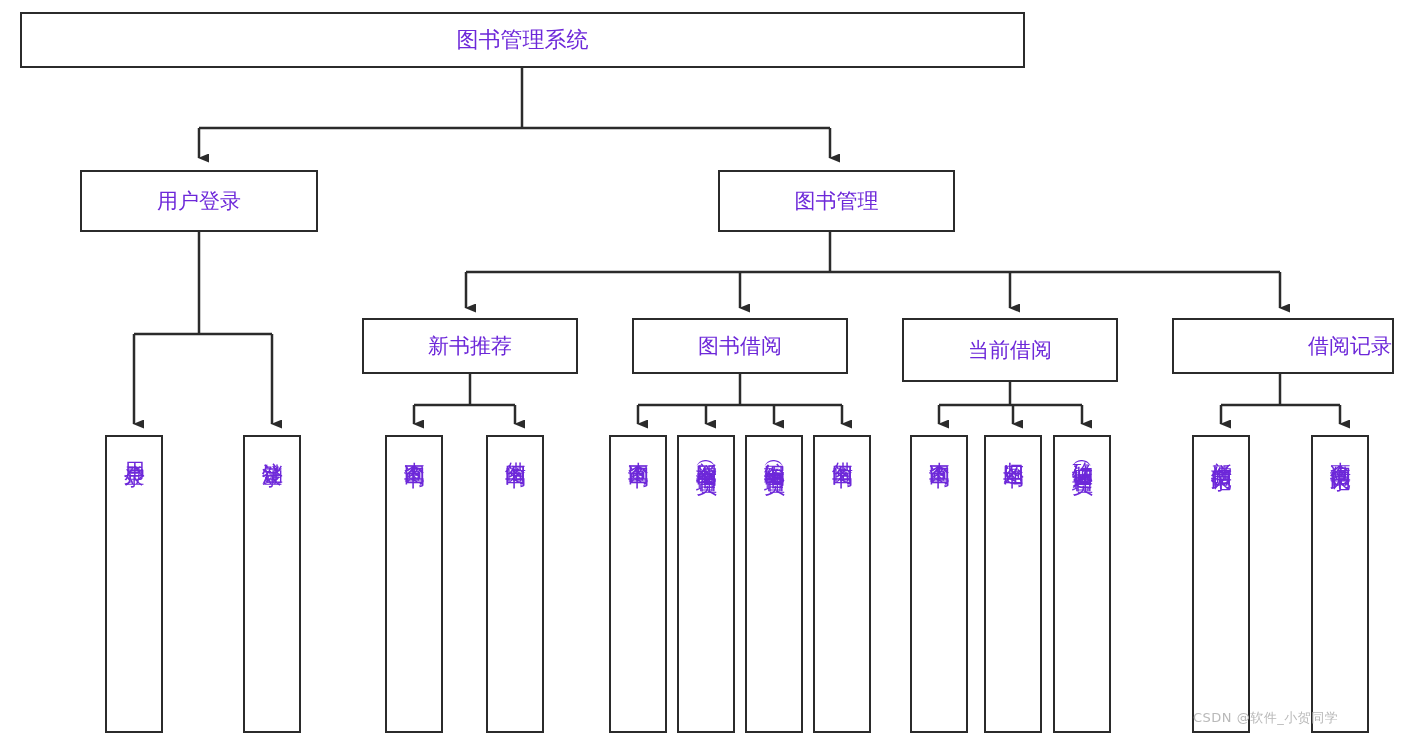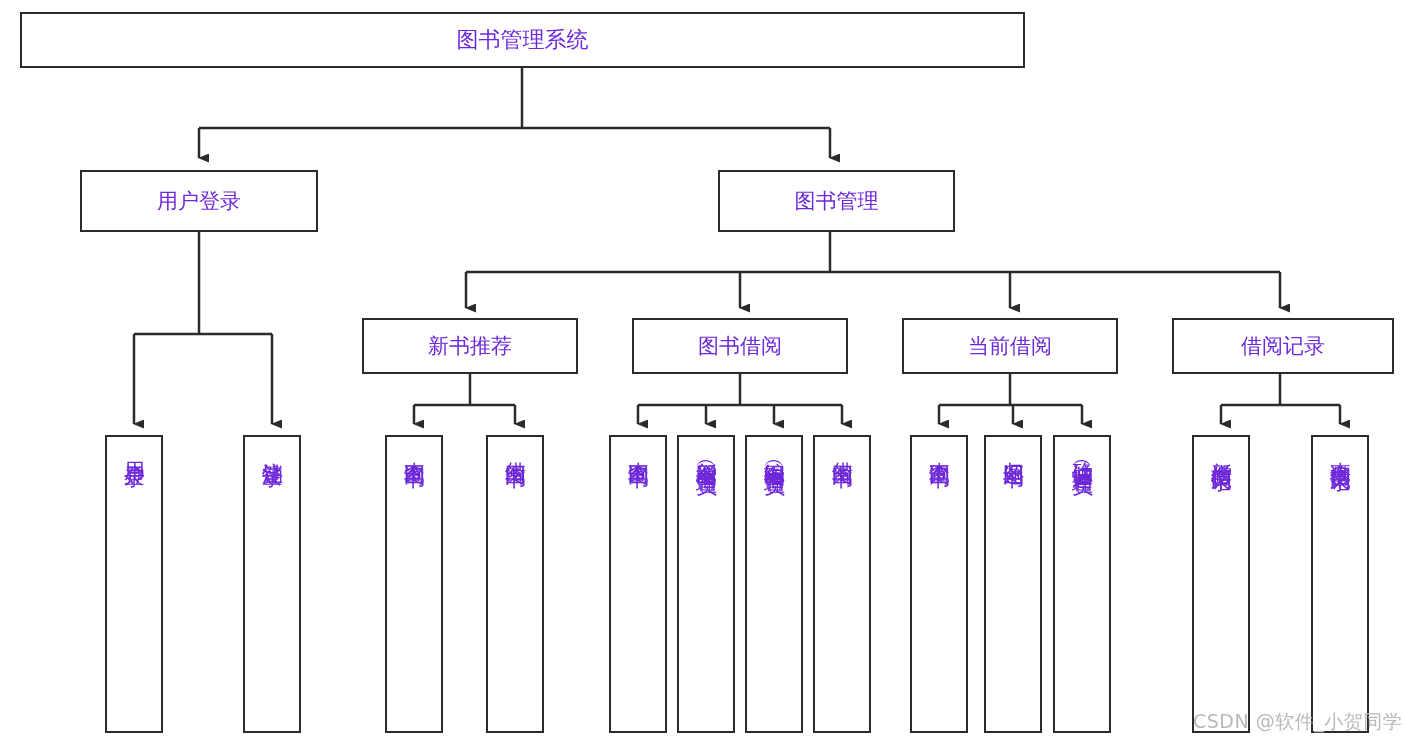--- a/index.html
+++ b/index.html
@@ -56,21 +56,21 @@
     text-orientation: upright;
     font-size: 21px;
     letter-spacing: 2px;
     line-height: 1;
     margin: 0 auto;
   }
   .watermark {
     position: absolute;
     left: 1193px;
     top: 709px;
-    font-size: 19px;
+    font-size: 13px;
     color: #b9b9b9;
     white-space: nowrap;
     letter-spacing: 0.5px;
     font-family: "DejaVu Sans", "Liberation Sans", sans-serif;
   }
 </style>
 </head>
 <body>
 
 <div id="diagram-root">
@@ -136,24 +136,24 @@
   <div class="node horizontal" style="left:711px; top:170px; width:237px; height:62px;margin-left:7px;">
     <span class="node-label">图书管理</span>
   </div>
 
   <div class="node horizontal" style="left:362px; top:318px; width:216px; height:56px;">
     <span class="node-label">新书推荐</span>
   </div>
   <div class="node horizontal" style="left:632px; top:318px; width:216px; height:56px;">
     <span class="node-label">图书借阅</span>
   </div>
-  <div class="node horizontal" style="left:902px; top:318px; width:216px; height:56px;">
+  <div class="node horizontal" style="left:902px; top:318px; width:216px; height:64px;">
     <span class="node-label">当前借阅</span>
   </div>
-  <div class="node horizontal" style="left:1172px; top:318px; width:222px; height:56px;">
+  <div class="node horizontal" style="left:1172px; top:318px; width:222px; height:56px;justify-content:flex-end;">
     <span class="node-label">借阅记录</span>
   </div>
 
   <div class="node vertical" style="left:105px; top:435px; width:58px; height:298px;">
     <span class="node-label">用户登录</span>
   </div>
   <div class="node vertical" style="left:243px; top:435px; width:58px; height:298px;">
     <span class="node-label">注销登录</span>
   </div>
   <div class="node vertical" style="left:385px; top:435px; width:58px; height:298px;">

